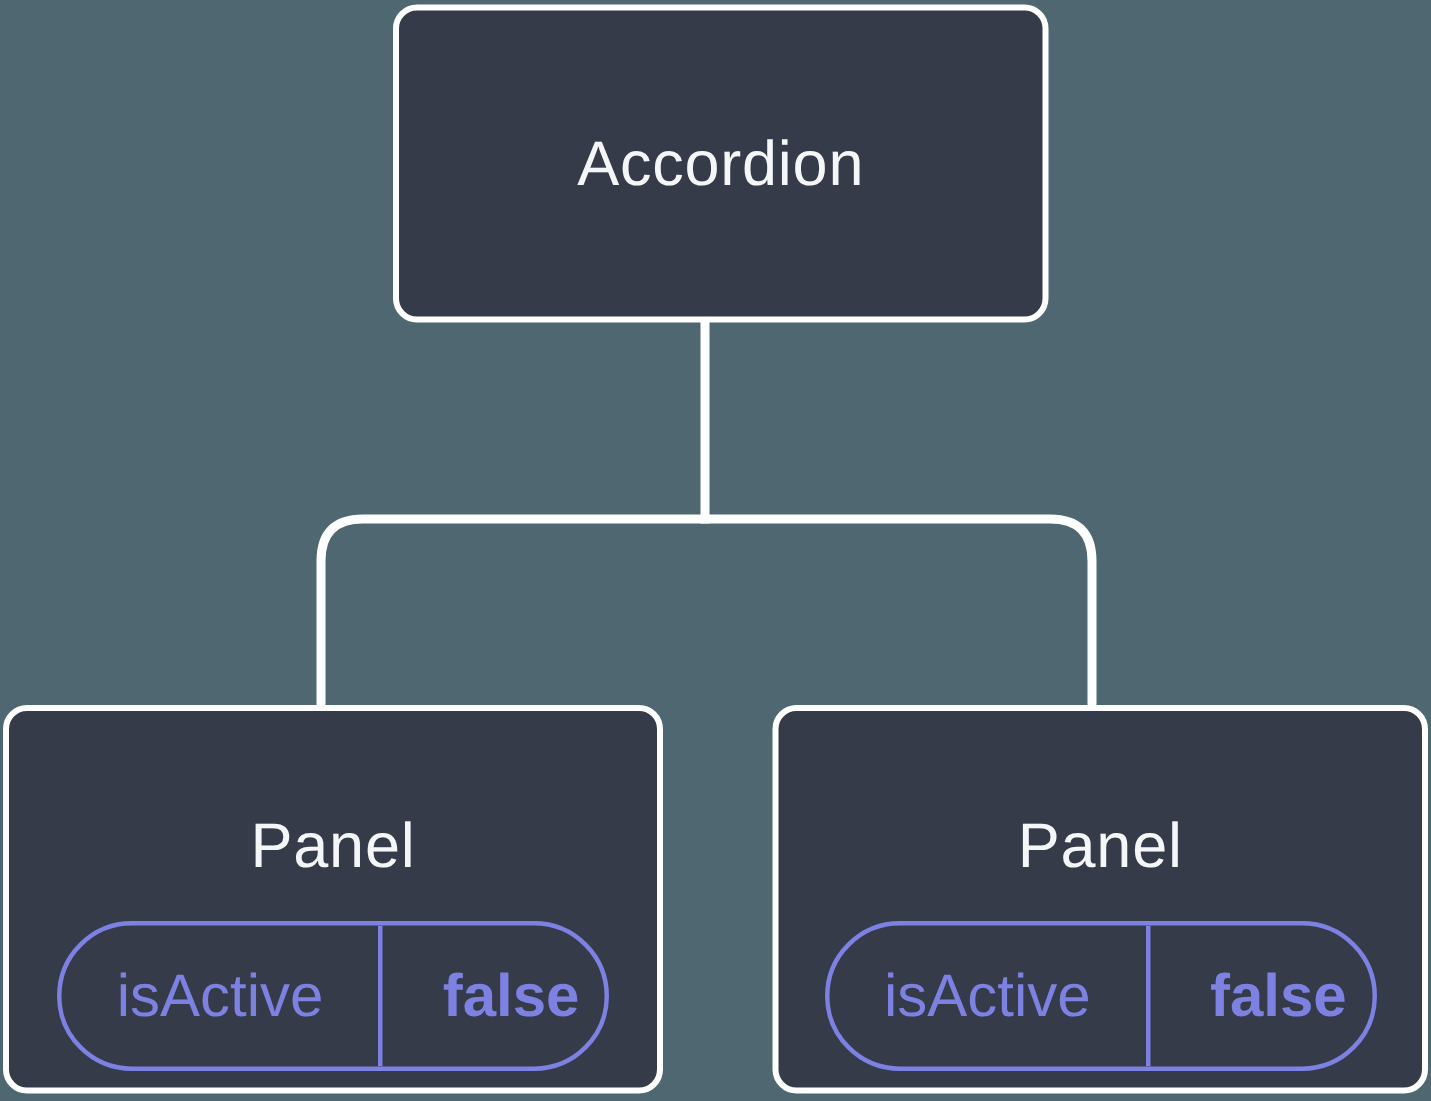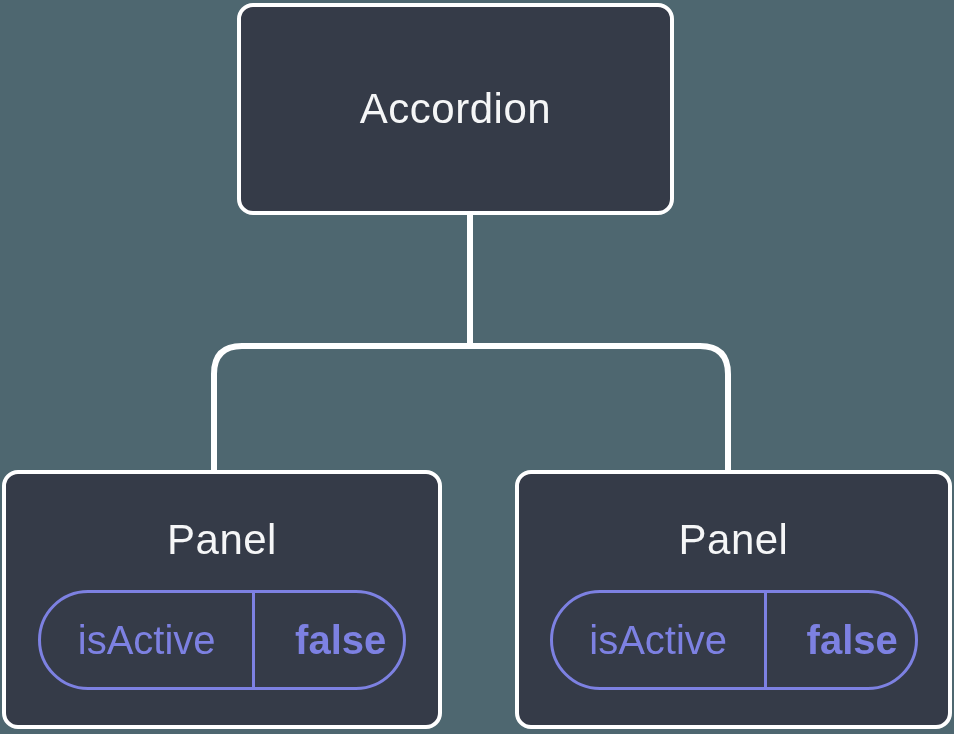--- a/index.html
+++ b/index.html
@@ -28,35 +28,35 @@
     stroke-width: 6;
   }
   .node {
     position: absolute;
     box-sizing: border-box;
     background: var(--node-bg, #353B48);
     border: 4px solid var(--node-border, #FFFFFF);
     border-radius: 16px;
   }
   .node.root {
-    left: 237px;
+    left: 262px;
     top: 3px;
     width: 437px;
     height: 212px;
     display: flex;
     align-items: center;
     justify-content: center;
   }
   .node.panel {
     top: 470px;
     height: 259px;
     display: flex;
     flex-direction: column;
     align-items: center;
-    padding-top: 40px;
+    padding-top: 64px;
   }
   .node.panel-left {
     left: 2px;
     width: 440px;
   }
   .node.panel-right {
     left: 515px;
     width: 437px;
   }
   .node-title {

